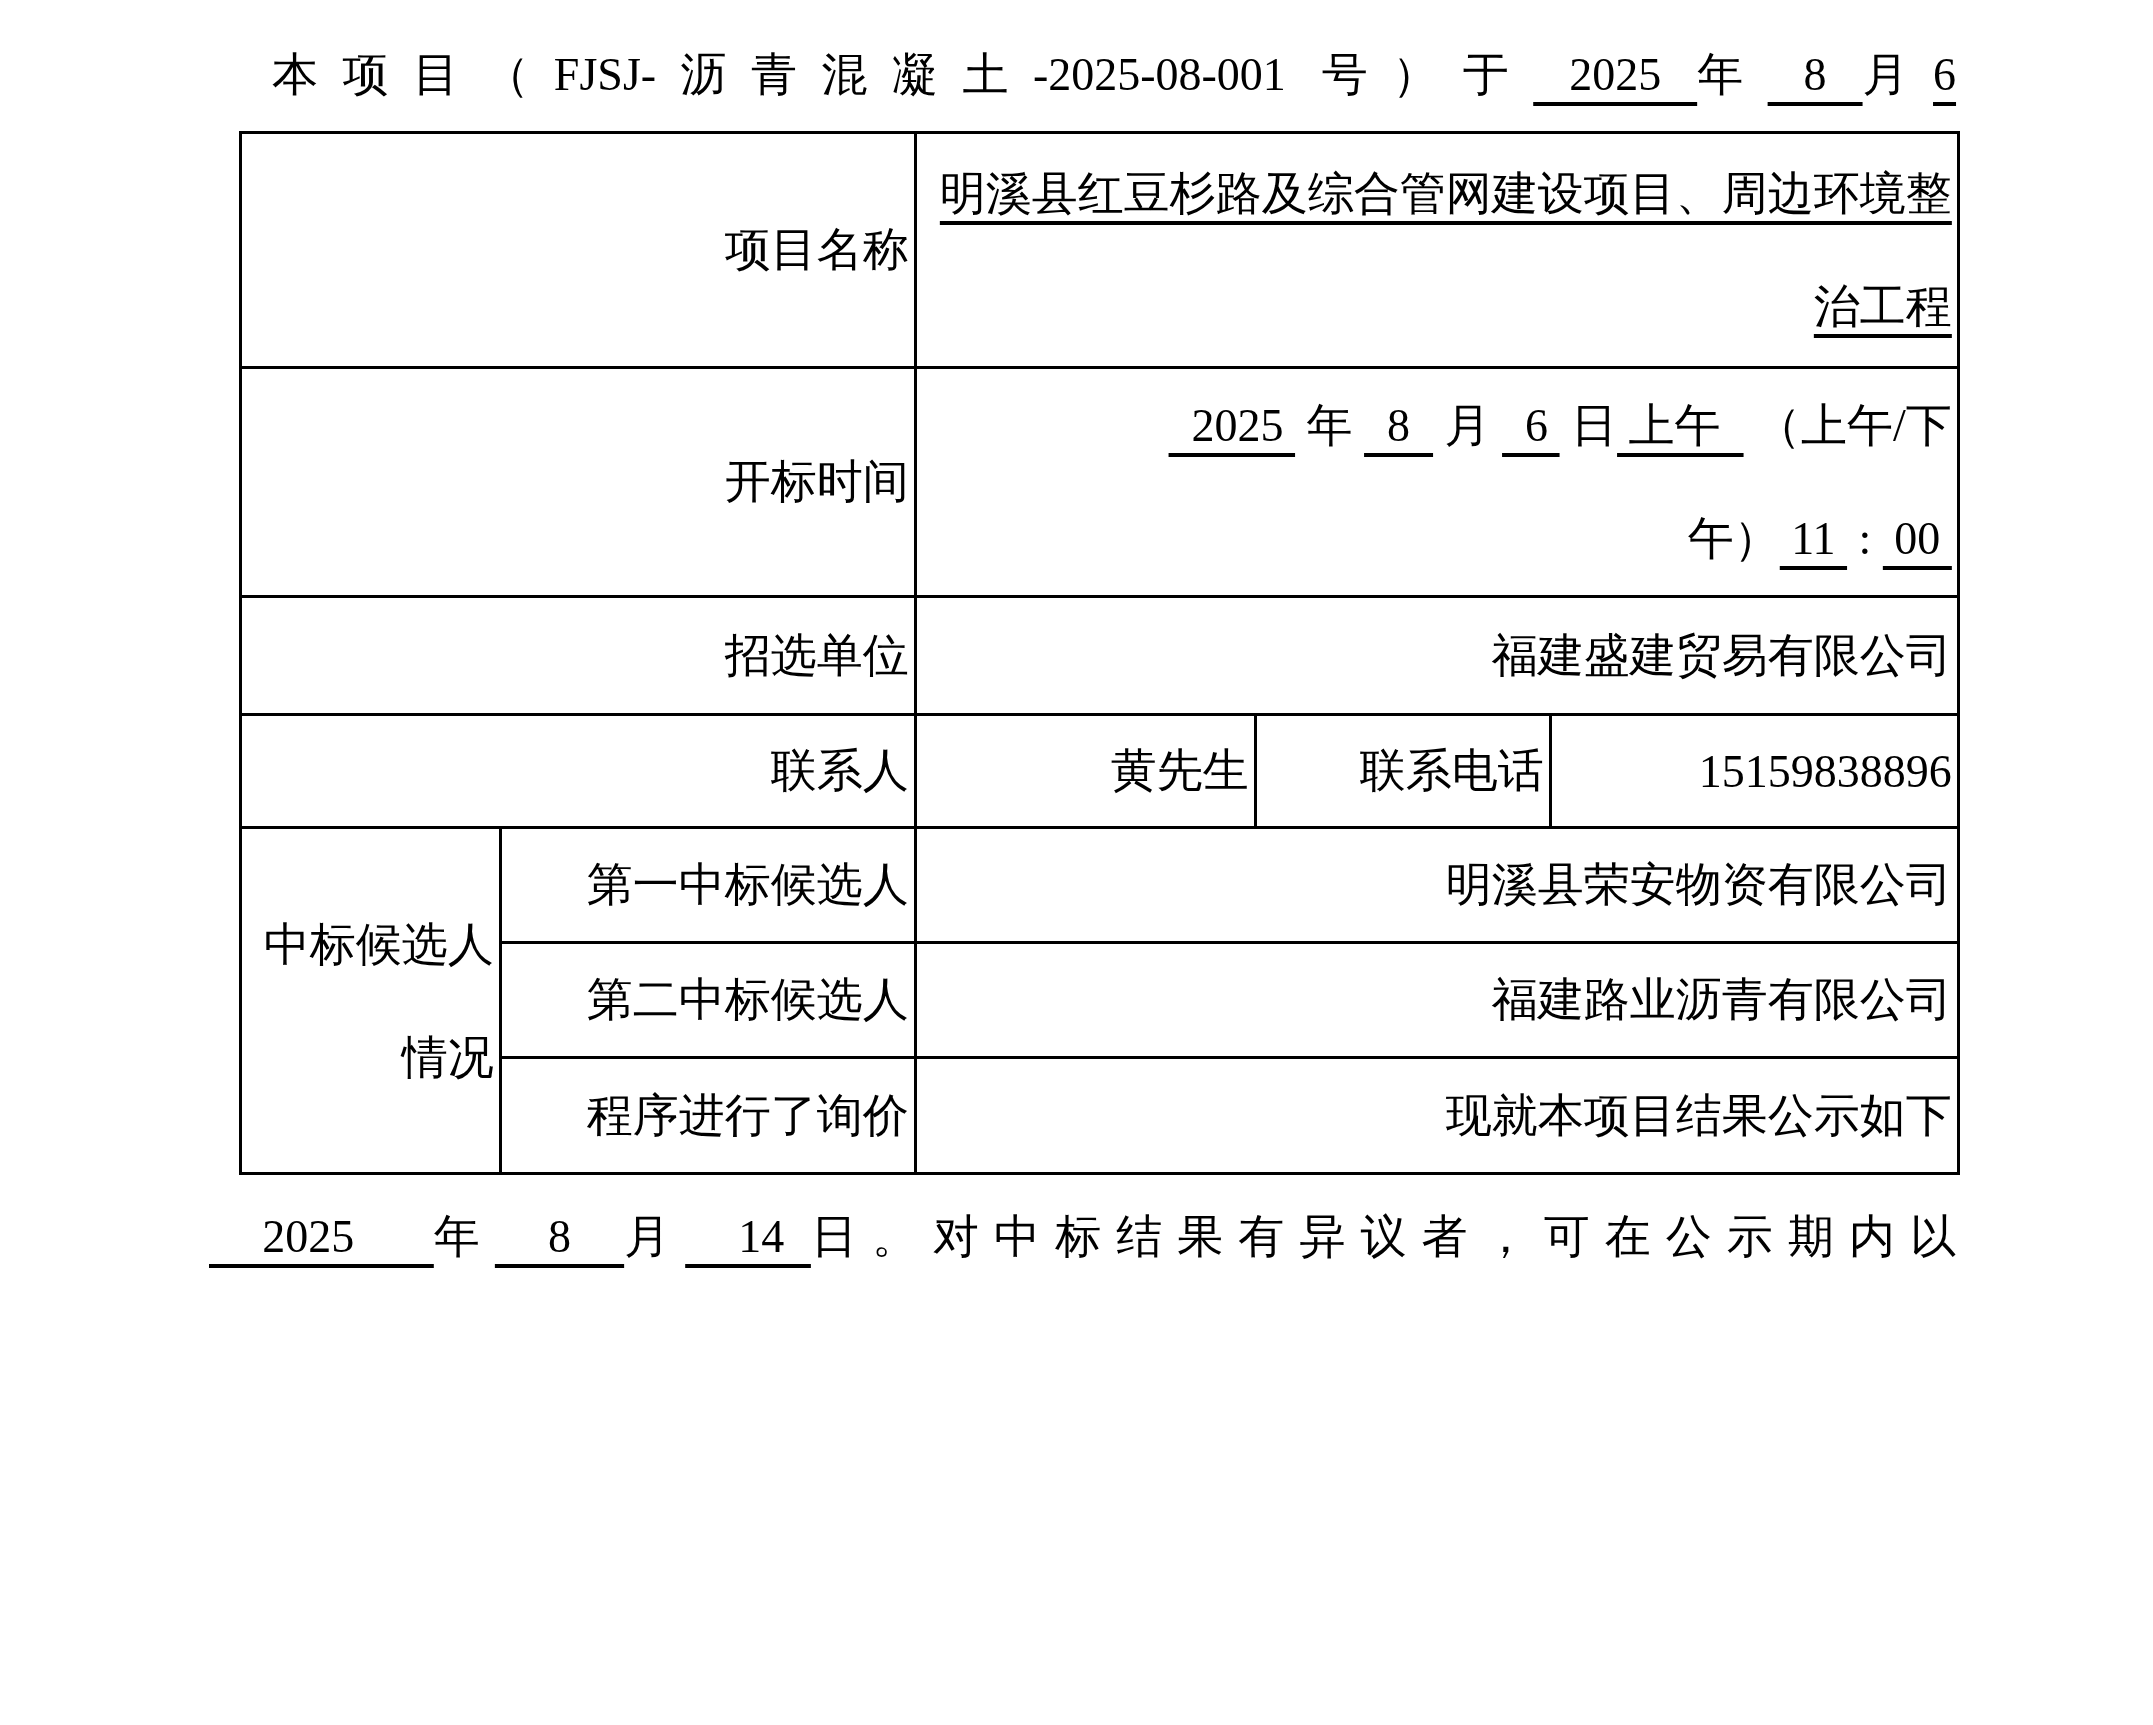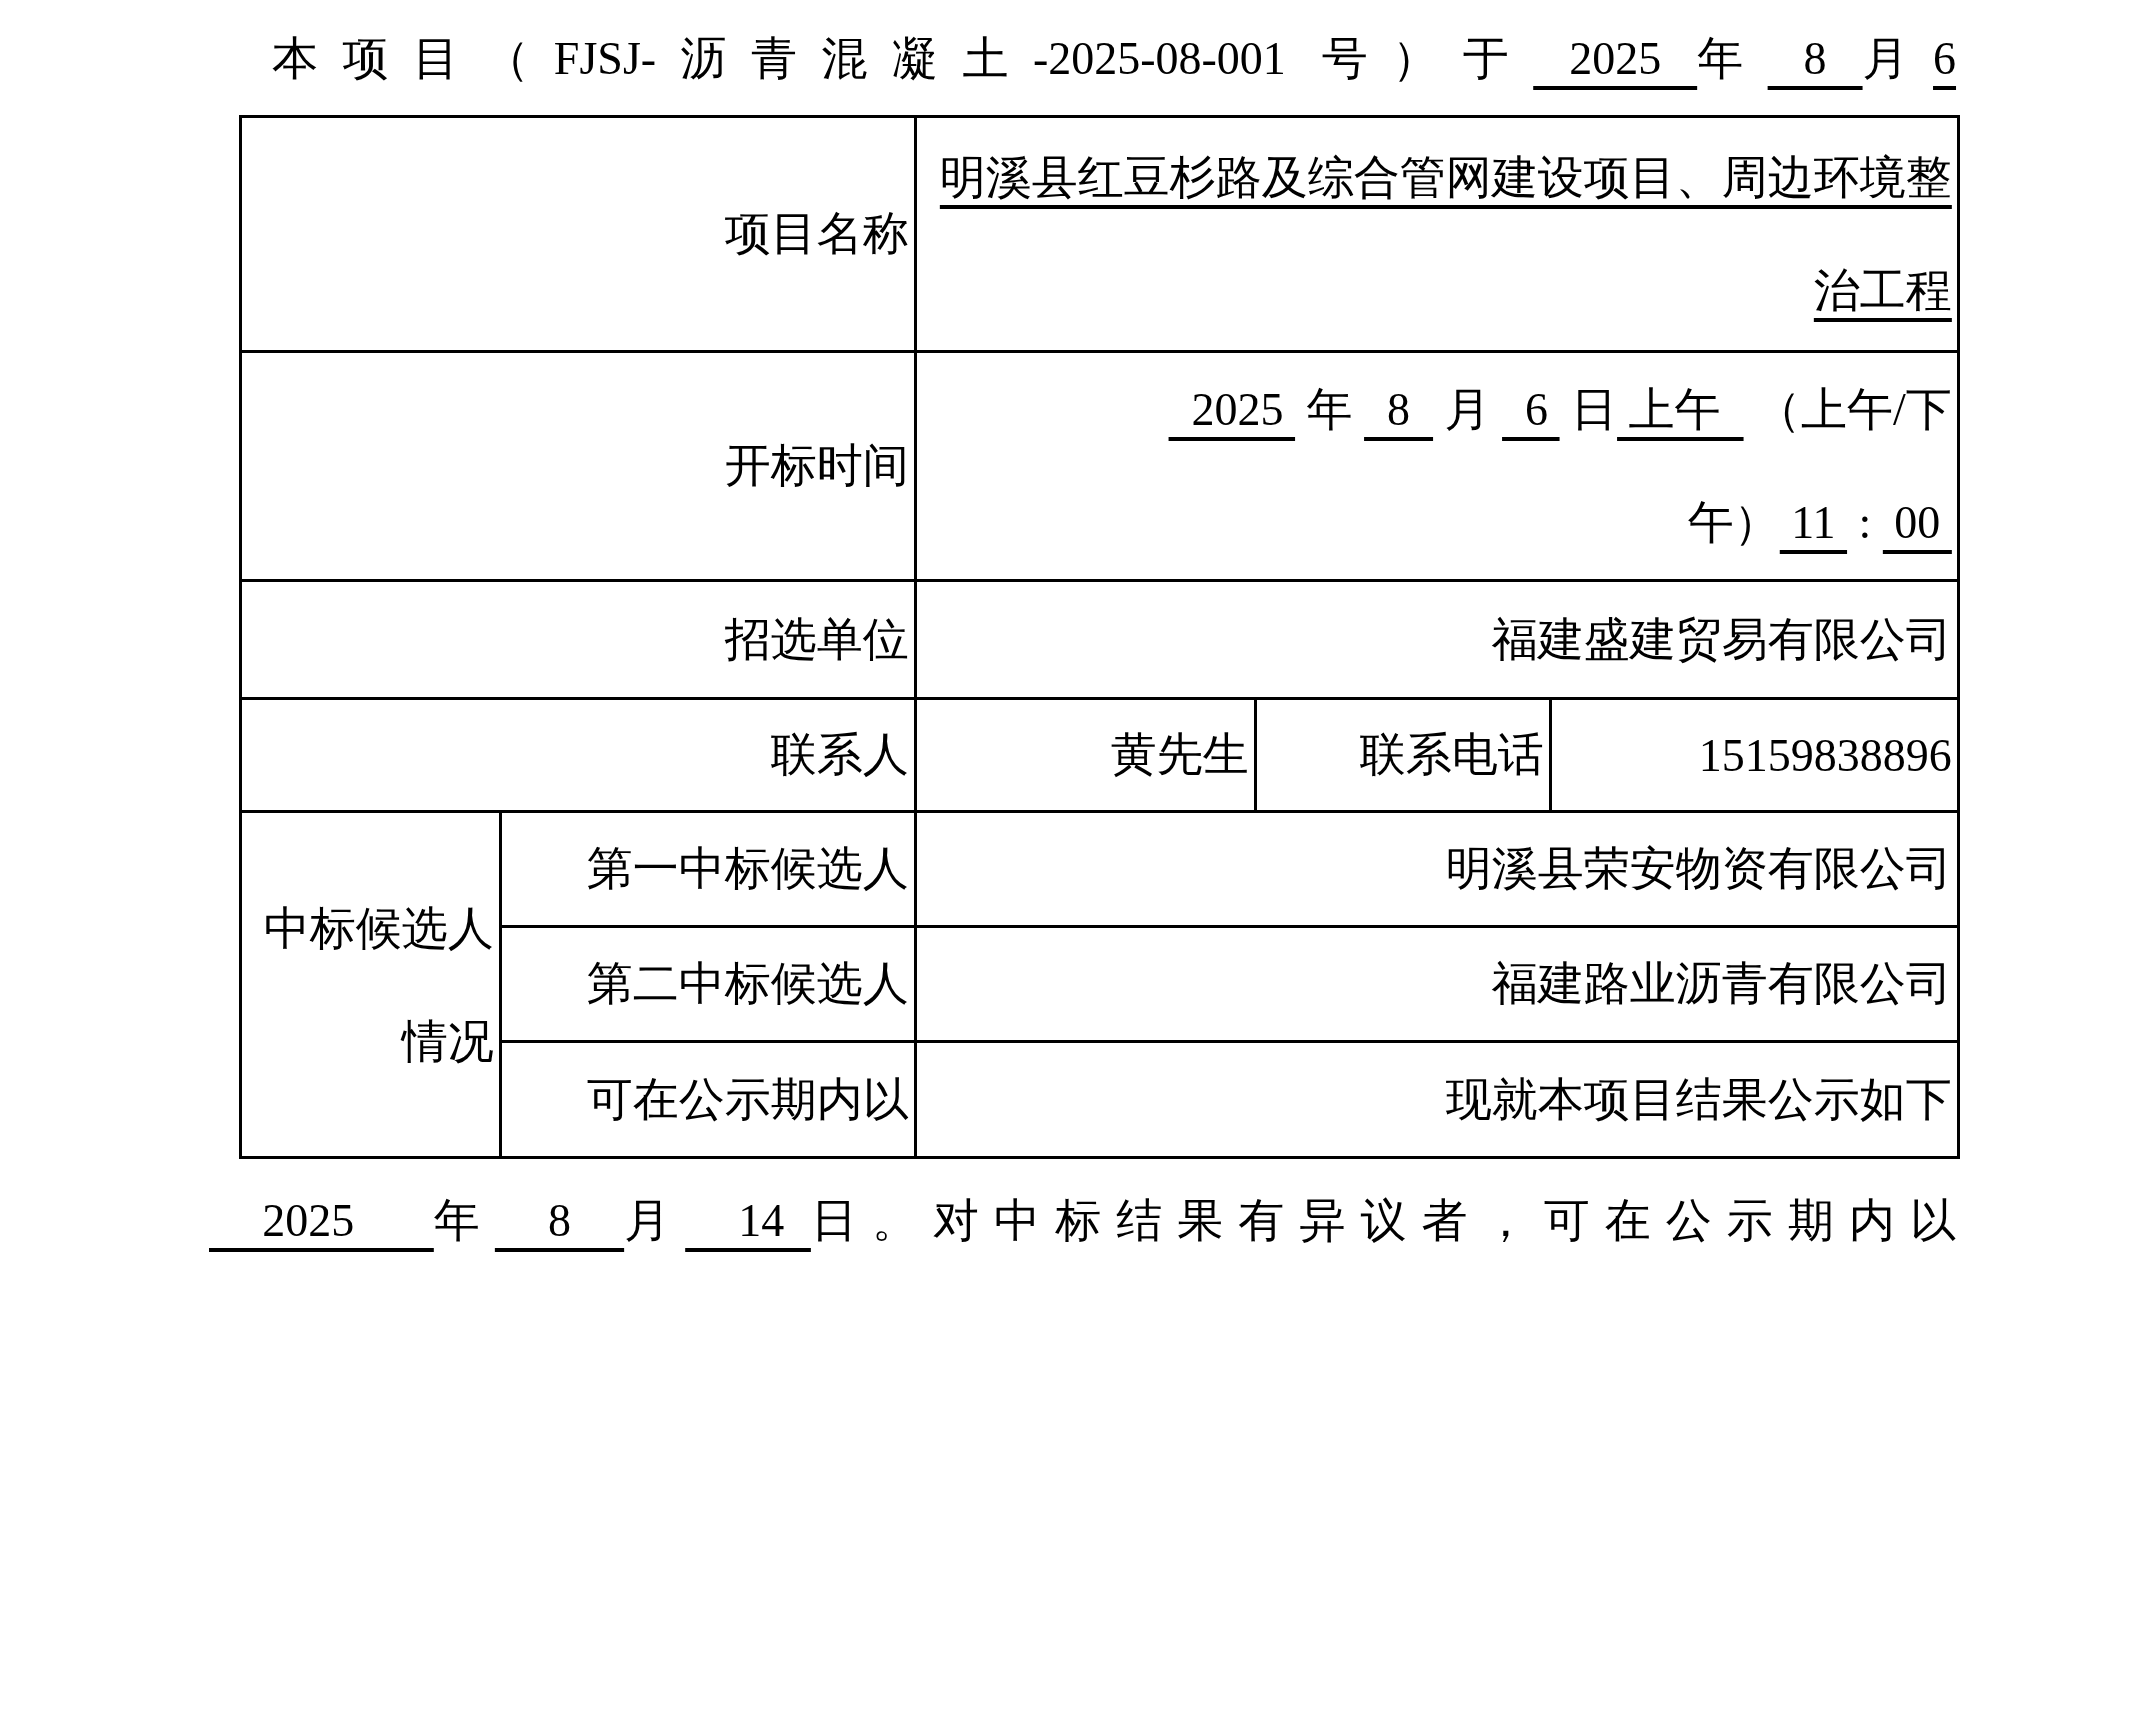--- a/index.html
+++ b/index.html
@@ -10,20 +10,21 @@
   }
   body {
     width: 2154px;
     height: 1725px;
     overflow: hidden;
     font-family: "Liberation Serif", "DejaVu Serif", serif;
     font-size: 46px;
   }
   .content {
     padding: 3.5px 198px 0 209px;
+    margin-top: 16px;
   }
   
   .pline {
     line-height: 110px;
     white-space: nowrap;
   }
   .pline.just {
     text-align: justify;
     text-align-last: justify;
     white-space: normal;
@@ -98,21 +99,21 @@
     <tr style="height:115px">
       <td rowspan="3" class="group-cell"><span>中标候选人情况</span></td>
       <td><span>第一中标候选人</span></td>
       <td colspan="3"><span>明溪县荣安物资有限公司</span></td>
     </tr>
     <tr style="height:115px">
       <td><span>第二中标候选人</span></td>
       <td colspan="3"><span>福建路业沥青有限公司</span></td>
     </tr>
     <tr style="height:116px">
-      <td><span>可在公示期内以</span></td>
+      <td><span>程序进行了询价</span></td>
       <td colspan="3"><span>现就本项目结果公示如下</span></td>
     </tr>
   </tbody>
     </table>
 
   <div class="closing">
     <div class="pline just" style="line-height:113px"><span class="u">&nbsp;&nbsp;2025&nbsp;&nbsp;&nbsp;</span><span>年</span><span class="u">&nbsp;&nbsp;8&nbsp;&nbsp;</span><span>月</span><span class="u">&nbsp;&nbsp;14&nbsp;</span><span>日。对中标结果有异议者，可在公示期内以</span></div>
   </div>
 
 </div>

